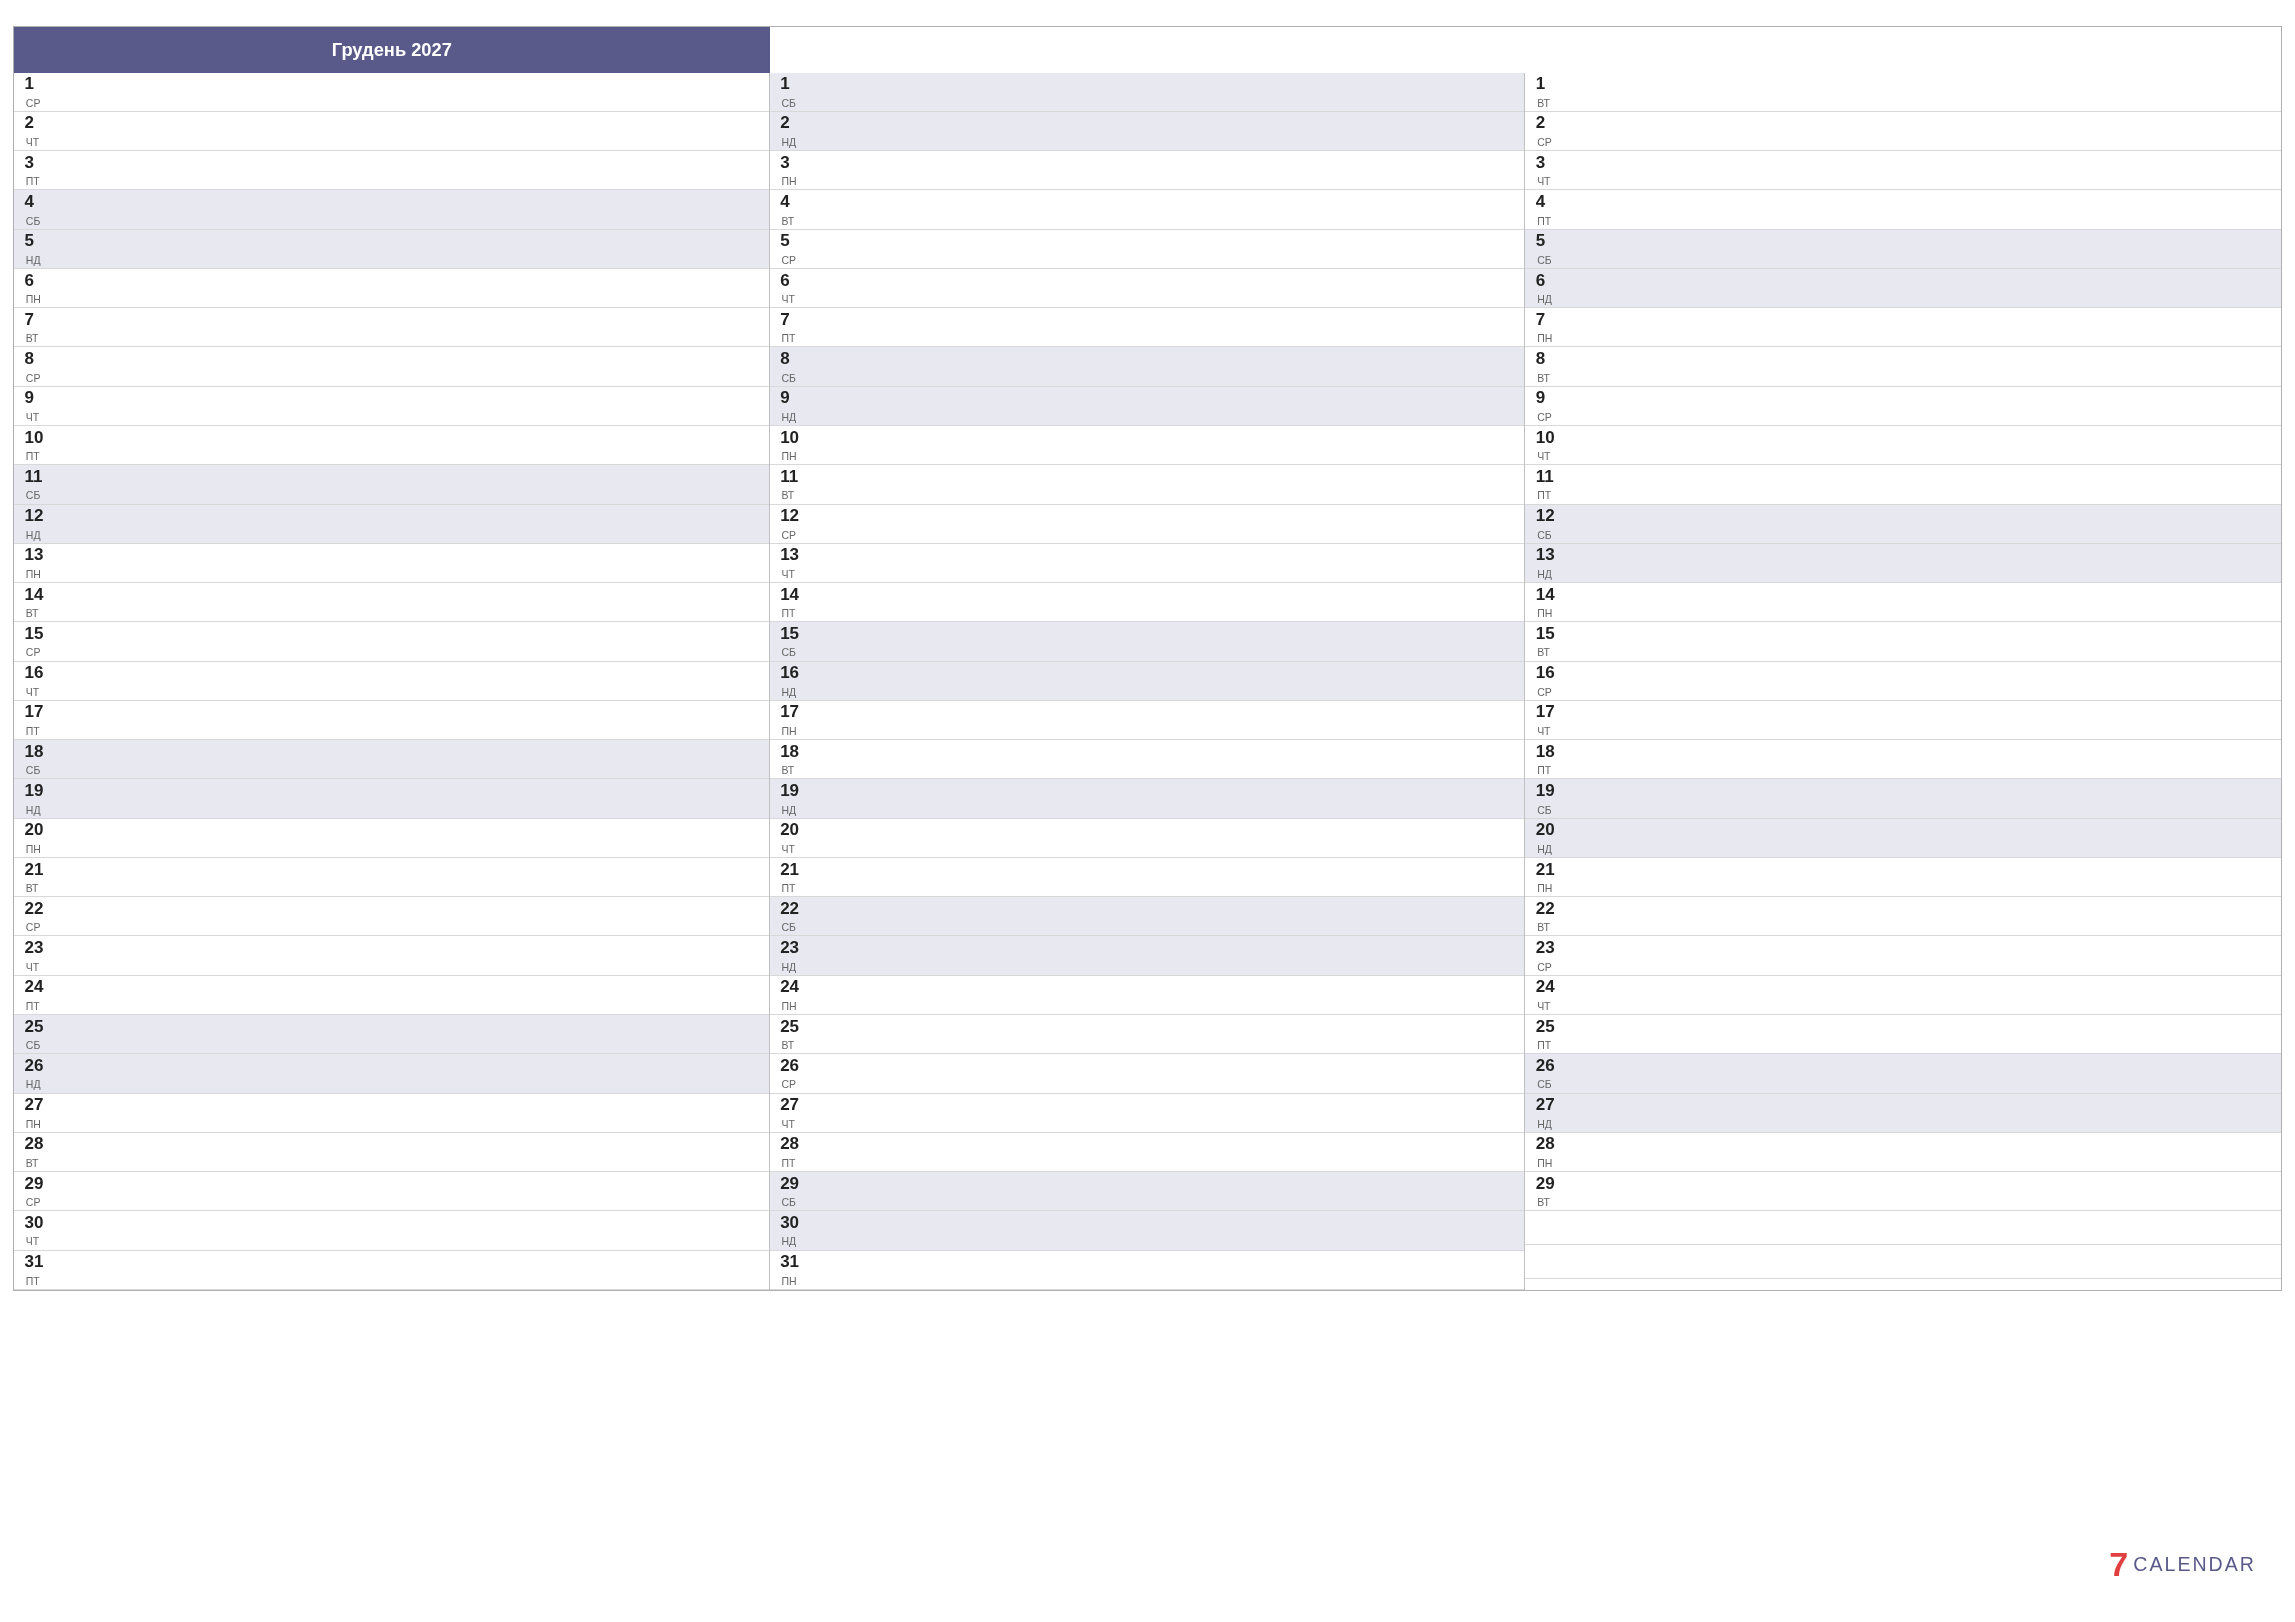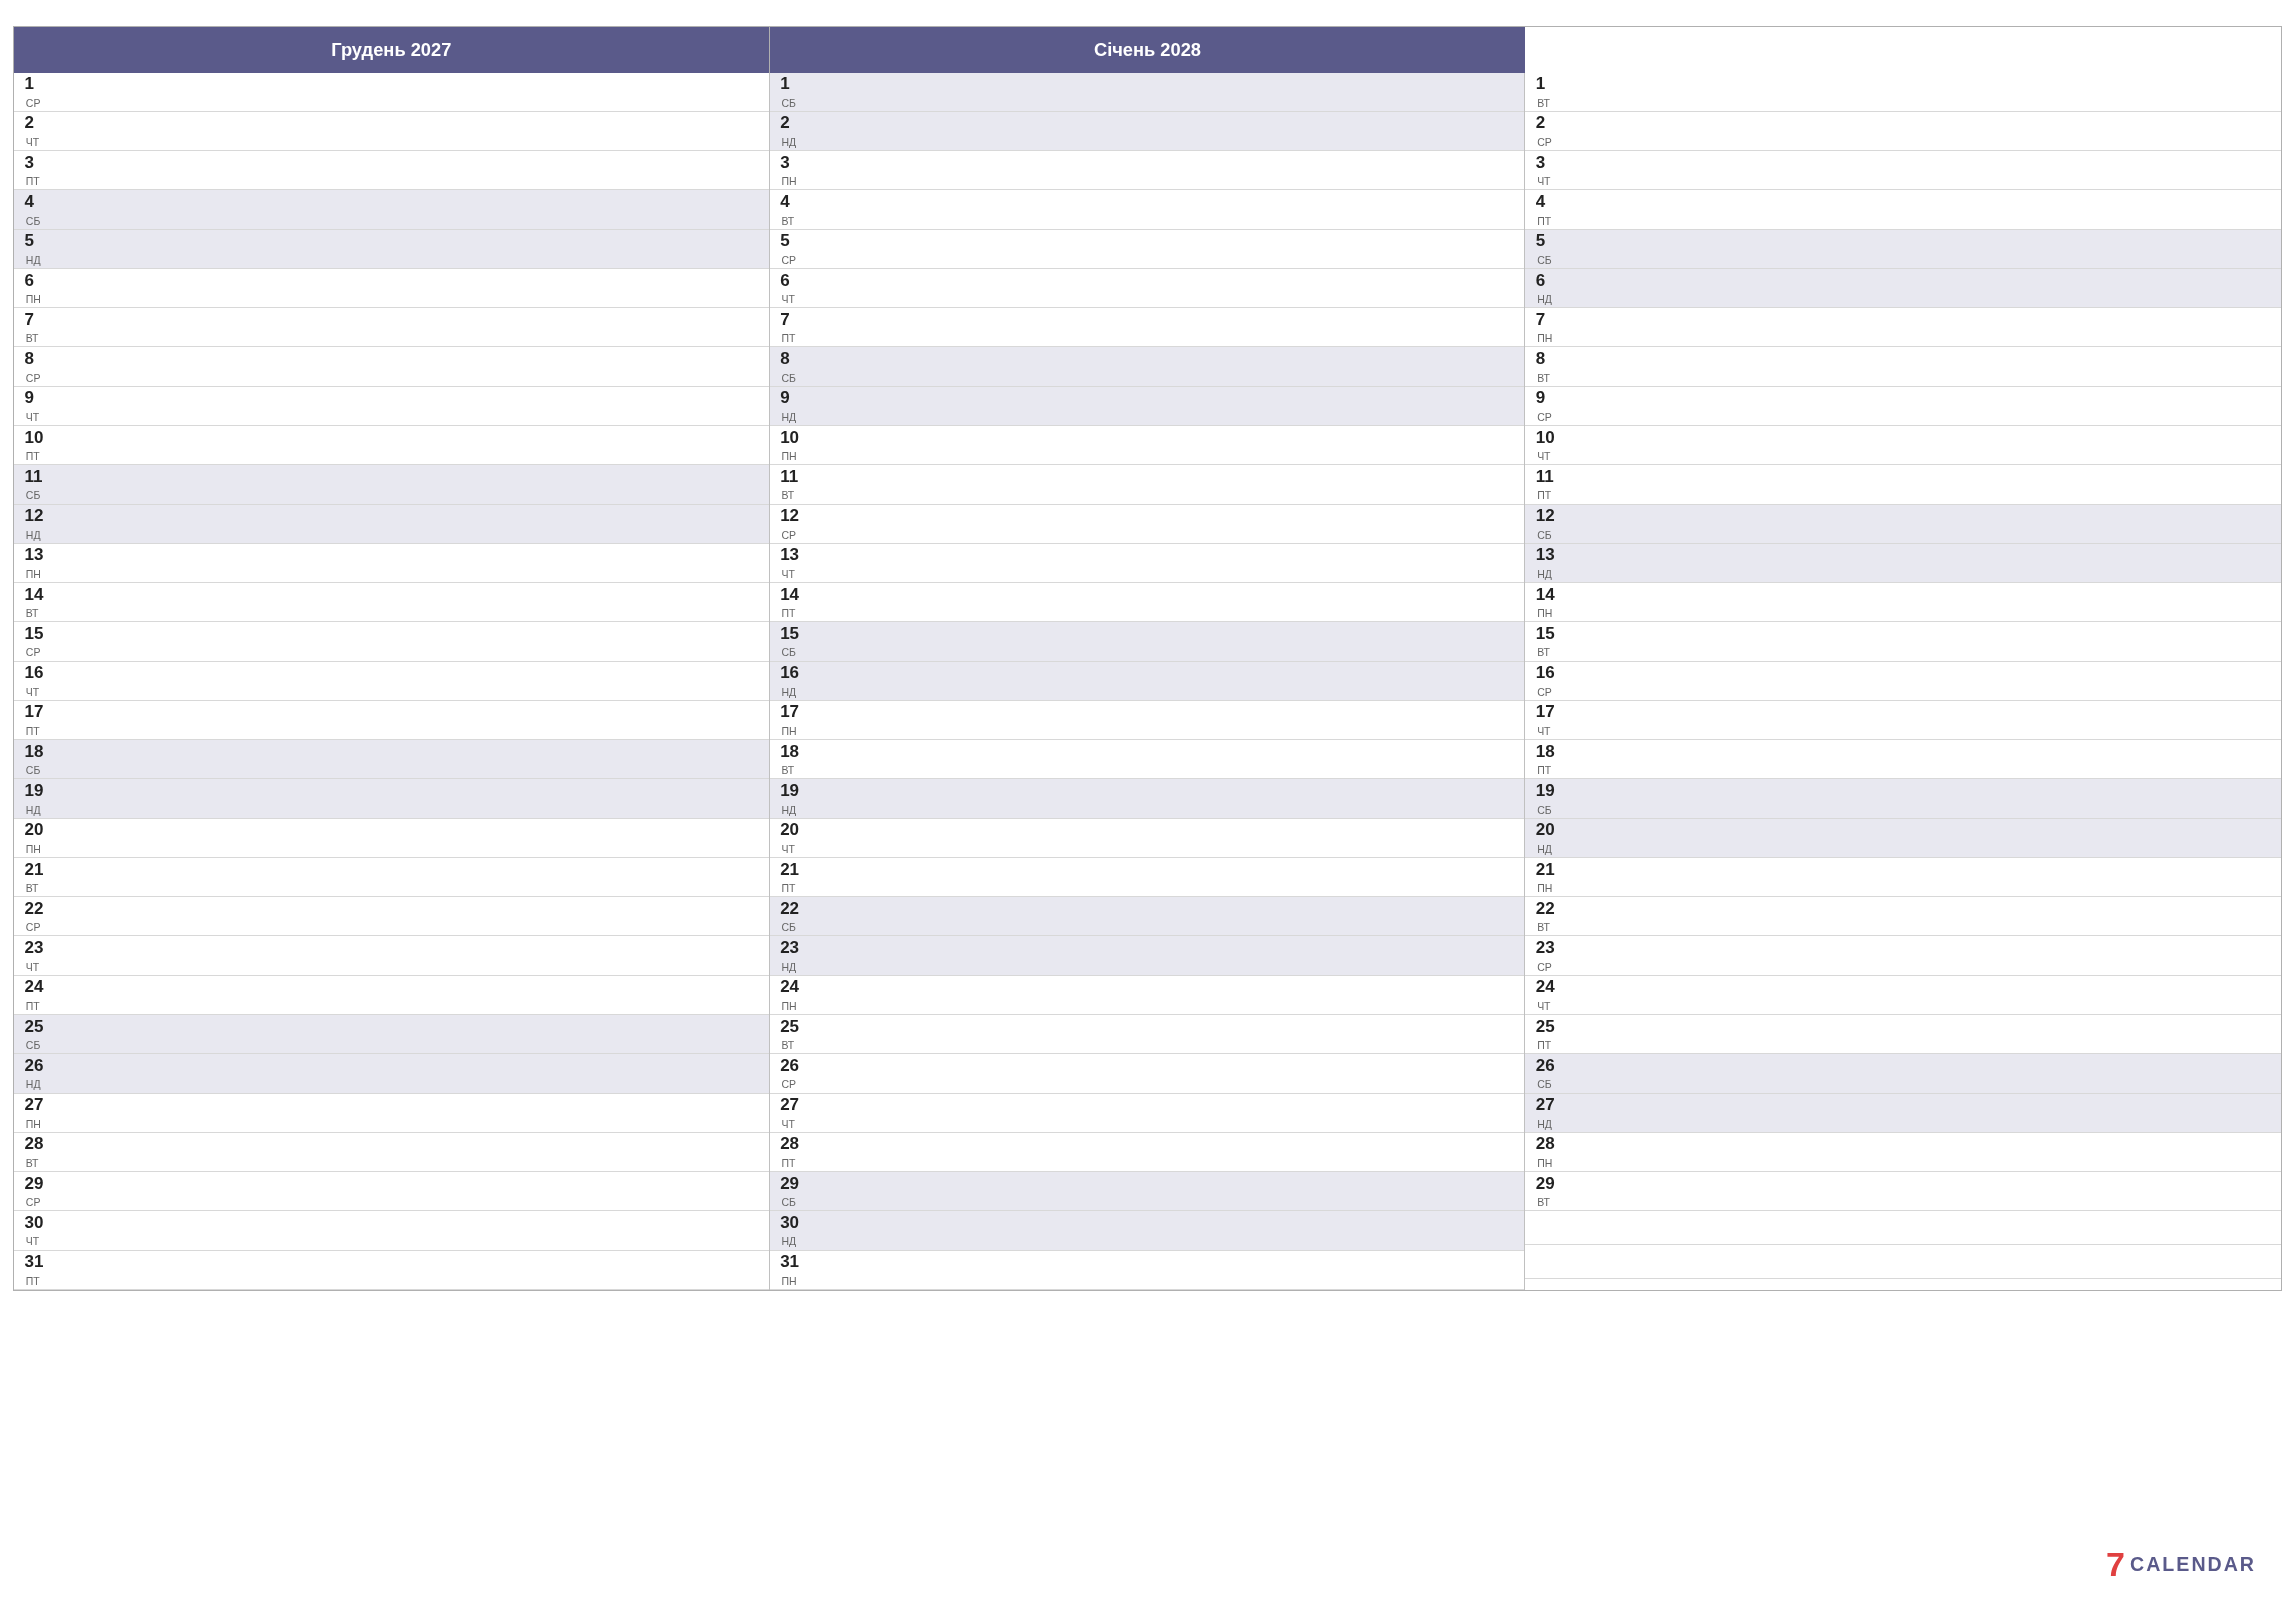--- a/index.html
+++ b/index.html
@@ -82,32 +82,31 @@
       align-items: center;
       gap: 5.2px;
     }
     .brand-number {
       font-size: 34px;
       font-weight: bold;
       color: #e04040;
     }
     .brand-text {
       font-size: 19.6px;
-      font-weight: bold;
+      font-weight: normal;
       color: #5a5a8a;
       letter-spacing: 2px;
     }
   </style>
 </head>
 <body>
 
 <div class="calendar-container">
   <div class="header-row">
   <div class="month-header">Грудень 2027</div>
-      <div class="month-header">Січень 2028</div>
     </div>
   <div class="days-grid">
   <div class="month-days">
         <div class="day-row">
           <div class="day-cell">
             <span class="day-number">1</span>
             <span class="day-name">СР</span>
           </div>
         </div>
         <div class="day-row">

